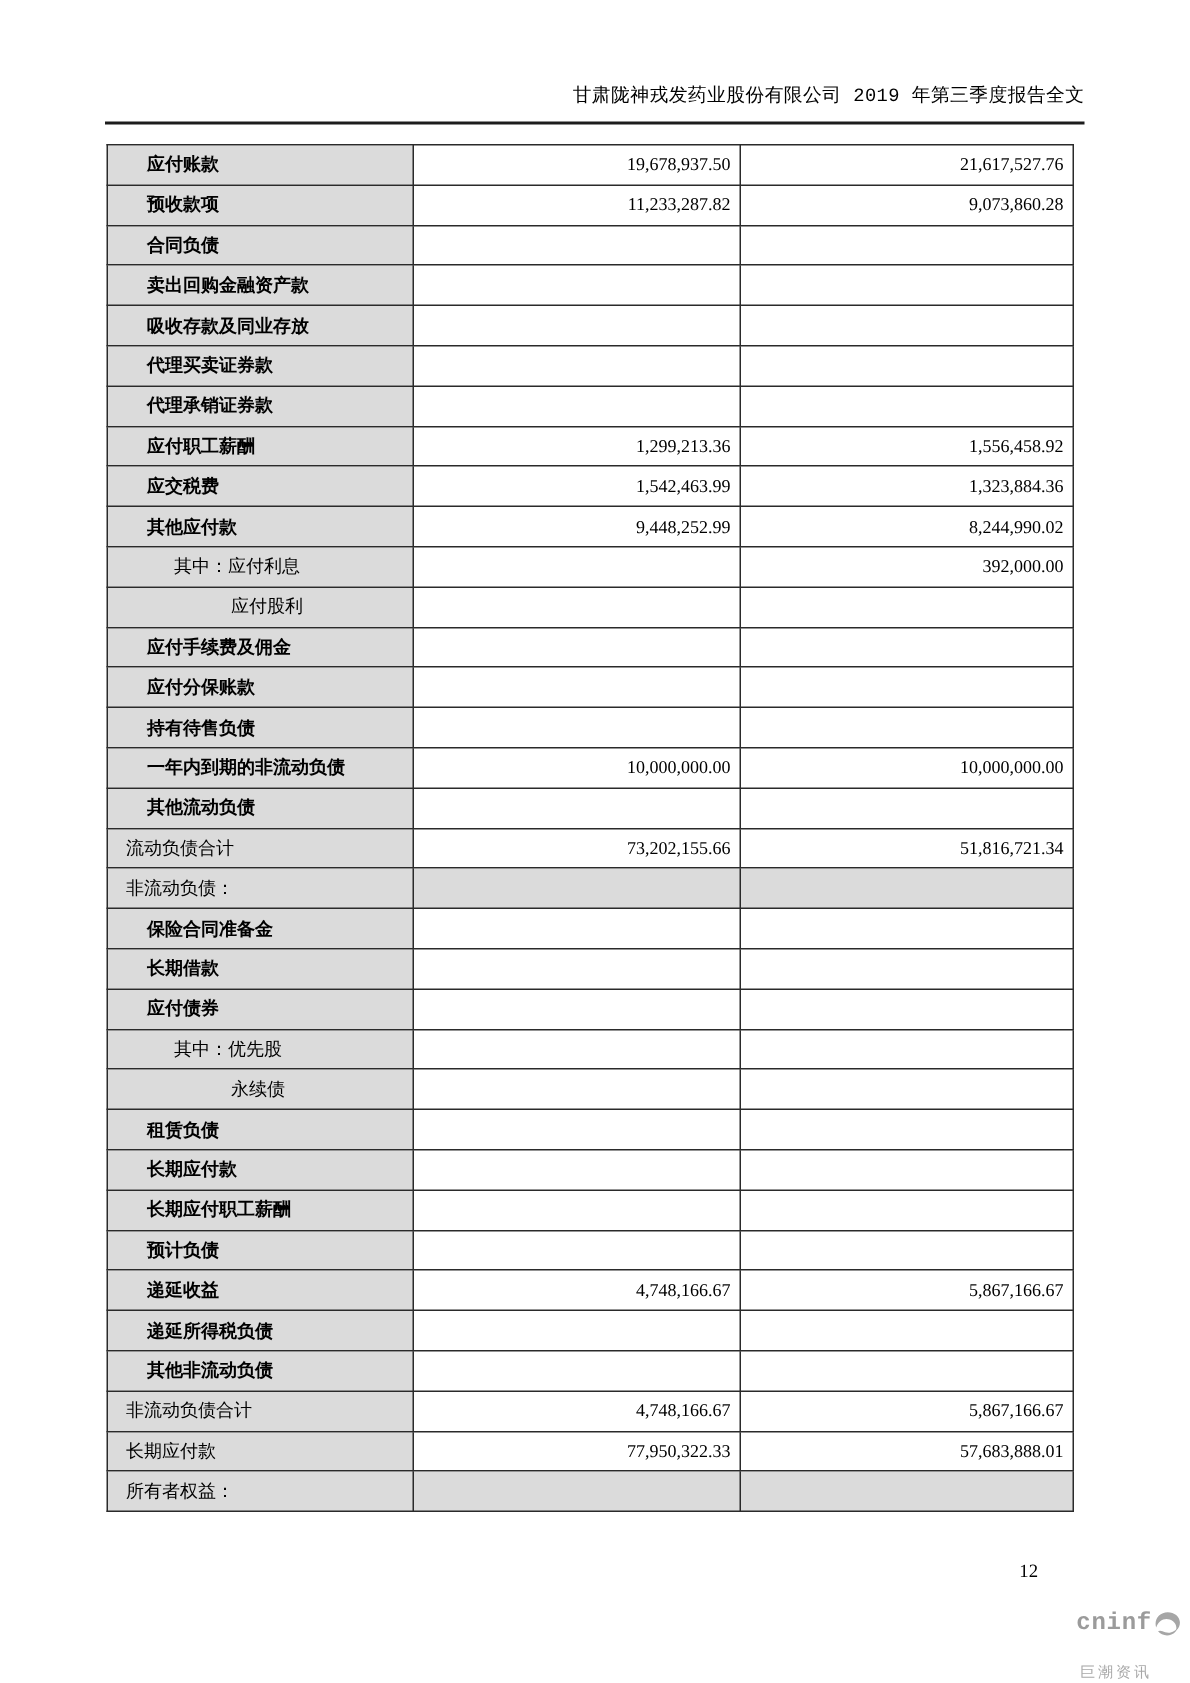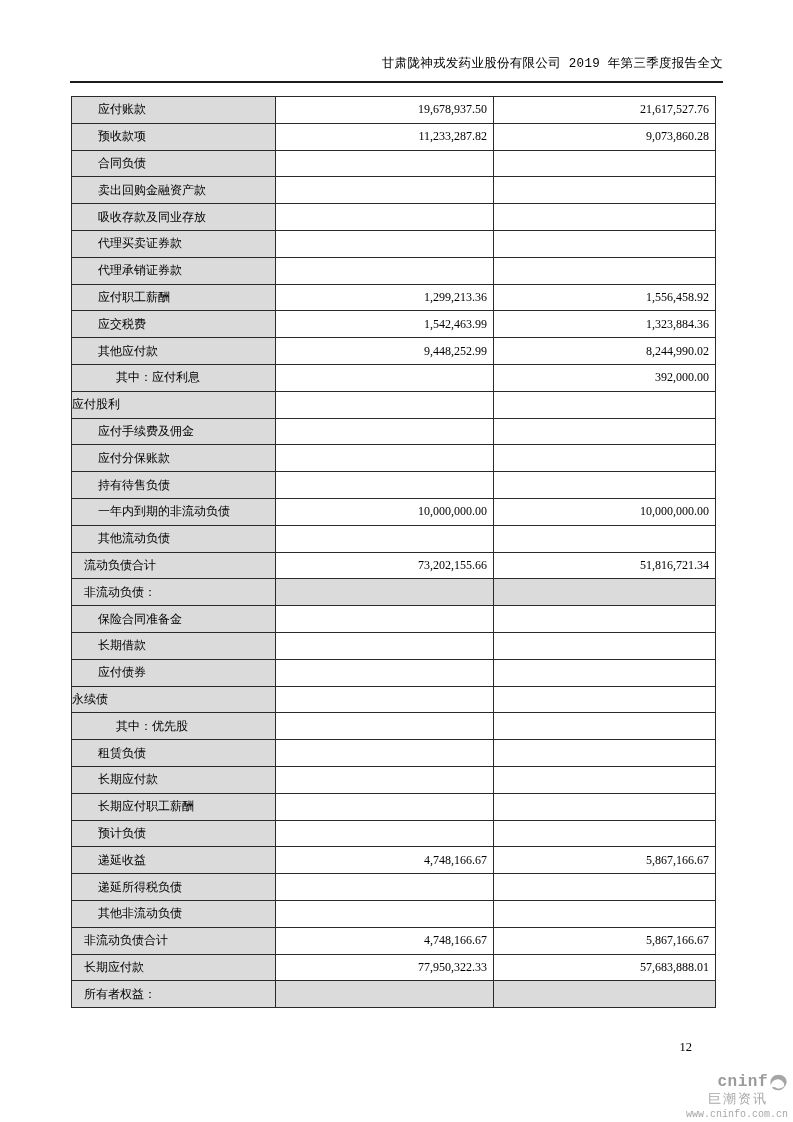--- a/index.html
+++ b/index.html
@@ -44,23 +44,23 @@
     height: 26.8px;
     font-size: 12px;
     vertical-align: middle;
     overflow: hidden;
     white-space: nowrap;
   }
   td.label-cell { background: #dbdbdb; }
   td.value-cell { text-align: right; padding-right: 6px; background: #ffffff; }
   td.value-cell.section-fill { background: #dbdbdb; }
   .indent-1 { padding-left: 12px; }
-  .indent-2 { padding-left: 26px; }
+  .indent-2 { padding-left: 26px; font-weight: bold; }
   .indent-3 { padding-left: 44px; margin-top: 26px; }
-  .indent-4 { }
+  .indent-4 { padding-left: 82px; }
   .page-number {
     position: absolute;
     top: 1040px;
     left: 70px;
     width: 622px;
     text-align: right;
     font-size: 12.5px;
   }
   .footer-logo {
     position: absolute;
@@ -78,25 +78,25 @@
     align-items: center;
     gap: 1px;
   }
   .brand-text {
     font-weight: bold;
     font-size: 16px;
     letter-spacing: 0.5px;
     color: #9b9b9b;
   }
   .brand-cn {
-    font-size: 13px;
+    font-size: 10px;
     letter-spacing: 2px;
     color: #a8a8a8;
     margin-right: 20px;
-    margin-top: 1px;
+    margin-top: 19px;
   }
   .brand-url {
     font-size: 10px;
     color: #a8a8a8;
     margin-top: 2px;
   }
   .swirl-icon svg { display: block; }
 </style>
 </head>
 <body>
@@ -215,26 +215,26 @@
         <td class="label-cell indent-2">长期借款</td>
         <td class="value-cell"></td>
         <td class="value-cell"></td>
       </tr>
       <tr>
         <td class="label-cell indent-2">应付债券</td>
         <td class="value-cell"></td>
         <td class="value-cell"></td>
       </tr>
       <tr>
+        <td class="label-cell indent-3">其中：优先股</td>
+        <td class="value-cell"></td>
+        <td class="value-cell"></td>
+      </tr>
+      <tr>
         <td class="label-cell indent-4">永续债</td>
-        <td class="value-cell"></td>
-        <td class="value-cell"></td>
-      </tr>
-      <tr>
-        <td class="label-cell indent-3">其中：优先股</td>
         <td class="value-cell"></td>
         <td class="value-cell"></td>
       </tr>
       <tr>
         <td class="label-cell indent-2">租赁负债</td>
         <td class="value-cell"></td>
         <td class="value-cell"></td>
       </tr>
       <tr>
         <td class="label-cell indent-2">长期应付款</td>

